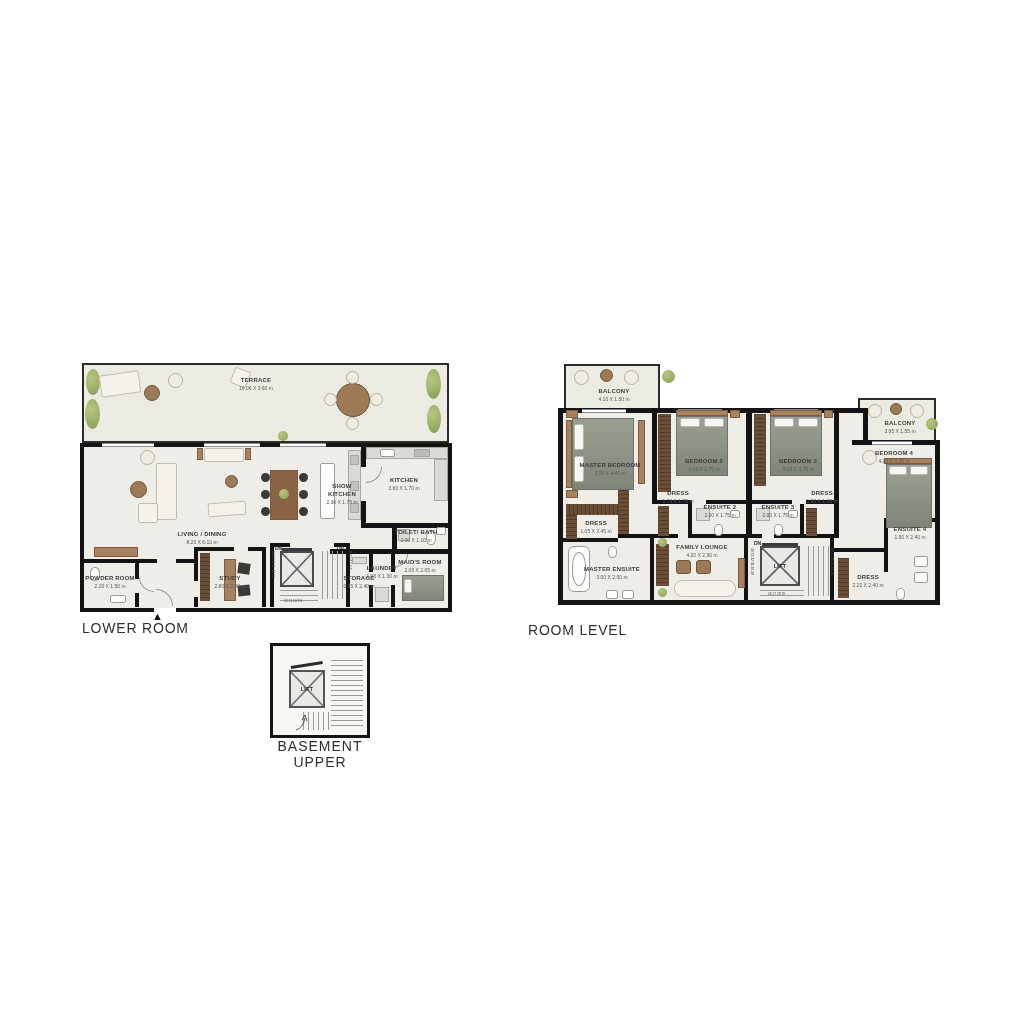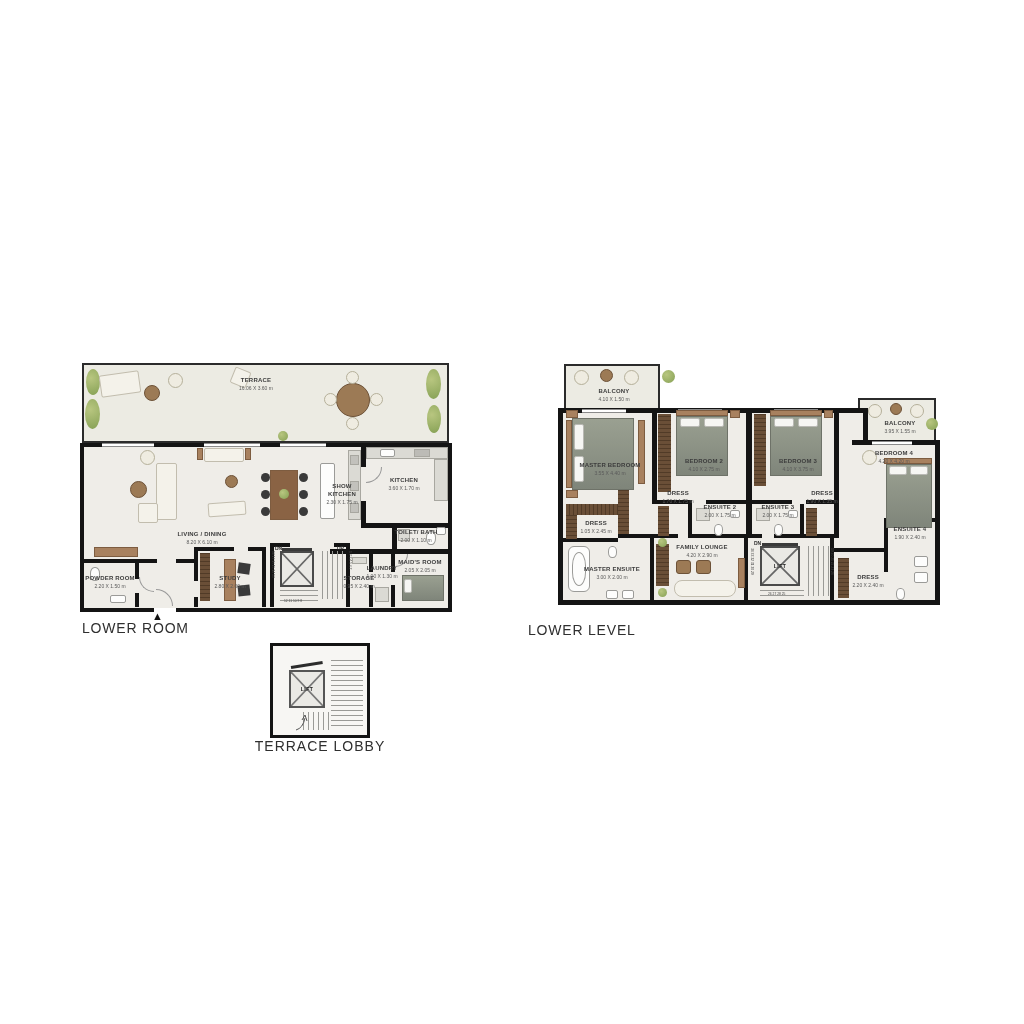--- a/index.html
+++ b/index.html
@@ -385,31 +385,31 @@
     <span class="dims">1.90 X 2.40 m</span>
   </div>
 
   <div class="darkwood v" style="left:280px;top:196px;width:11px;height:40px"></div>
   <div class="rlabel" style="left:310px;top:212px">
     <span class="nm">DRESS</span>
     <span class="dims">2.20 X 2.40 m</span>
   </div>
 </div>
 
-<div class="title" style="left:528px;top:622px">LOWER LEVEL</div>
+<div class="title" style="left:528px;top:622px">ROOM LEVEL</div>
 
 <div class="plan" style="left:270px;top:643px;width:100px;height:95px;background:#f7f6f3;border:3px solid #141414">
   <div class="liftbox" style="left:16px;top:24px;width:36px;height:38px;border-color:#555">
     <svg style="position:absolute;left:0;top:0;width:100%;height:100%" viewBox="0 0 10 10" preserveAspectRatio="none">
         <line x1="0" y1="0" x2="10" y2="10" stroke="#777" stroke-width="0.5"></line>
         <line x1="10" y1="0" x2="0" y2="10" stroke="#777" stroke-width="0.5"></line>
       </svg>
     <div class="lifttxt">LIFT</div>
   </div>
   <div class="dark" style="left:18px;top:20px;width:32px;height:3px;transform:rotate(-9deg);transform-origin:left center;background:#2c2c2c"></div>
   <div class="treads-h" style="left:58px;top:10px;width:32px;height:74px"></div>
   <div class="treads-v" style="left:26px;top:66px;width:32px;height:18px"></div>
   <svg style="position:absolute;left:20px;top:62px;width:26px;height:26px" viewBox="0 0 26 26">
     <path d="M3 22 Q10 20 12 10" fill="none" stroke="#555" stroke-width="1"></path>
     <path d="M9 12 L12 7 L14 13" fill="none" stroke="#555" stroke-width="1"></path>
   </svg>
 </div>
-<div class="title" style="left:250px;top:738px;width:140px;text-align:center;letter-spacing:1px">TERRACE LOBBY</div>
+<div class="title" style="left:250px;top:738px;width:140px;text-align:center;letter-spacing:1px">BASEMENT UPPER</div>
 
 </body></html>

